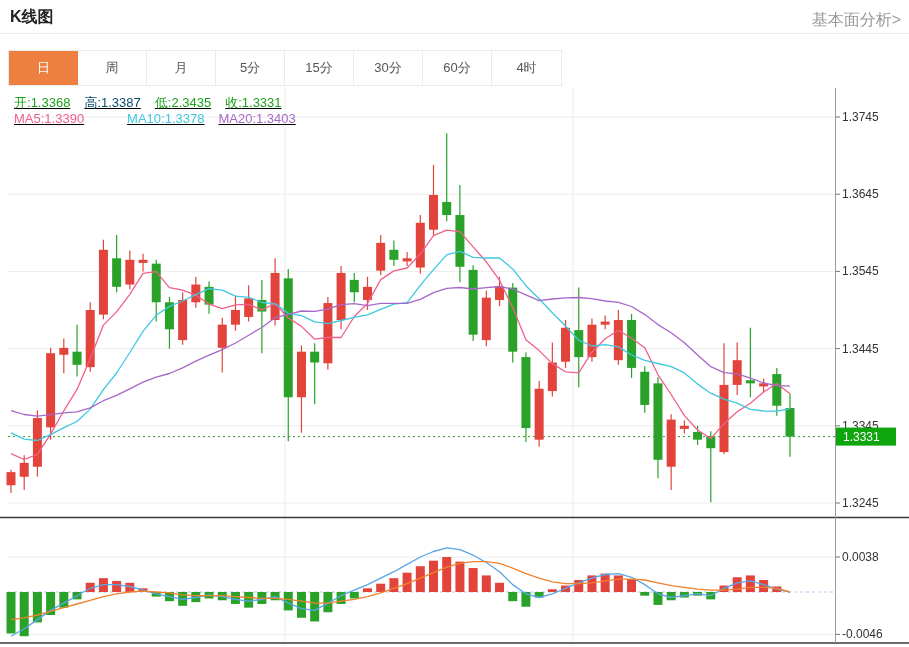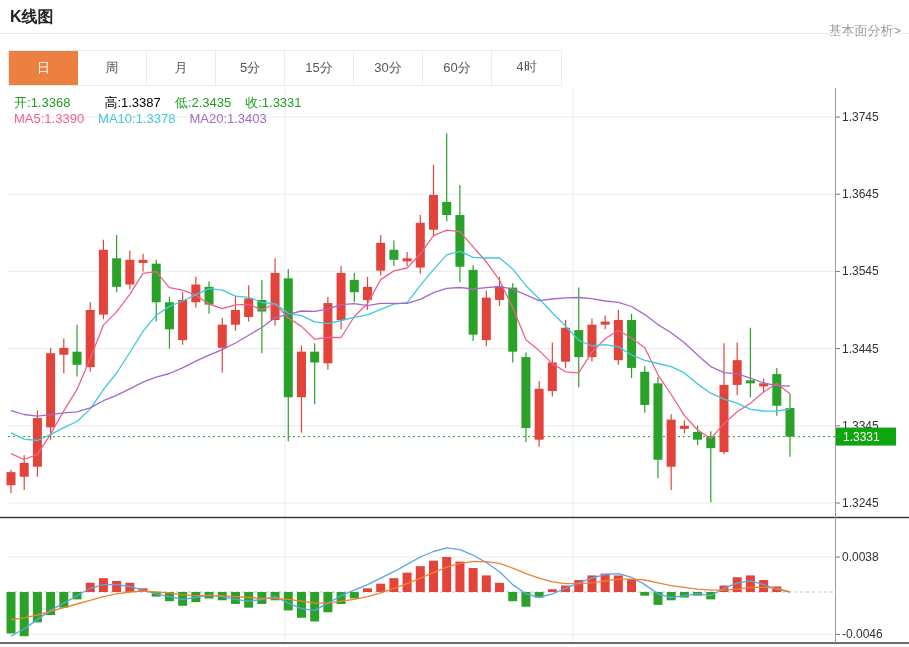--- a/index.html
+++ b/index.html
@@ -1,25 +1,25 @@
 <!DOCTYPE html>
 <html><head>
 <meta charset="utf-8">
 <style>
   html,body{margin:0;padding:0;background:#fff;}
   body{font-family:"Liberation Sans","DejaVu Sans",sans-serif;}
   .page{position:relative;width:909px;height:647px;background:#fff;overflow:hidden;}
   .hdr-title{position:absolute;left:10px;top:7px;font-size:16px;font-weight:bold;color:#222;}
-  .hdr-link{position:absolute;right:8px;top:10px;font-size:13px;color:#999;text-decoration:none;cursor:pointer;margin-top:12px;}
+  .hdr-link{position:absolute;right:8px;top:10px;font-size:16px;color:#999;text-decoration:none;cursor:pointer;}
   .hdr-divider{position:absolute;left:0;top:33px;width:909px;height:1px;background:#ececec;}
   .tabbar{position:absolute;left:8px;top:50px;height:36px;display:flex;border:1px solid #ebebeb;box-sizing:border-box;background:#fff;}
   .tab{width:69px;height:34px;line-height:34px;text-align:center;font-size:13px;color:#555;border-right:1px solid #ebebeb;cursor:pointer;box-sizing:border-box;background:#fff;}
-  .tab:last-child{border-right:none;font-family:Liberation Mono, monospace;}
+  .tab:last-child{border-right:none;}
   .tab.active{background:#ed8040;color:#fff;border-right:none;}
-  .legend{position:absolute;display:flex;font-size:13px;white-space:nowrap;}
+  .legend{position:absolute;display:flex;font-size:13px;white-space:nowrap;text-decoration:underline;}
   .legend-ohlc{left:14px;top:94px;}
   .legend-ma{left:14px;top:111px;justify-content:flex-end;}
   .legend-macd{left:16px;top:521px;}
   .legend .item{margin-right:14px;}
   .legend .item span{letter-spacing:0;}
   svg{position:absolute;left:0;top:0;}
   svg text{font-family:"Liberation Sans","DejaVu Sans",sans-serif;}
 </style>
 </head>
 <body>
@@ -265,22 +265,22 @@
         <line x1="0" y1="517.5" x2="909" y2="517.5" stroke="#3a3a3a" stroke-width="1.5"></line>
         <line x1="0" y1="643" x2="909" y2="643" stroke="#3a3a3a" stroke-width="1.5"></line>
         <line x1="835.5" y1="88" x2="835.5" y2="643" stroke="#9a9a9a" stroke-width="1"></line>
         <rect x="836" y="427.6080000000005" width="60" height="18" fill="#0ea50e"></rect>
         <text x="843" y="440.6080000000005" font-size="12" fill="#ffffff">1.3331</text>
       </g>
     </svg>
 
   <div class="legend legend-ohlc" id="ohlc-legend">
       <div class="item" style="color: rgb(27, 161, 27);"><span>开:</span><span>1.3368</span></div>
-      <div class="item" style="color: #000000; margin-left: 20px;"><span>高:</span><span>1.3387</span></div>
+      <div class="item" style="color: #0c4a6e;"><span>高:</span><span>1.3387</span></div>
       <div class="item" style="color: rgb(27, 161, 27);"><span>低:</span><span>2.3435</span></div>
       <div class="item" style="color: rgb(27, 161, 27);"><span>收:</span><span>1.3331</span></div>
     </div>
   <div class="legend legend-ma" id="ma-legend">
       <div class="item" style="color: rgb(240, 96, 140);"><span>MA5:</span><span>1.3390</span></div>
-      <div class="item" style="color: rgb(63, 200, 224);"><span>MA10:</span><span>1.3378</span></div>
+      <div class="item" style="color: rgb(63, 200, 224); margin-left: 29px;"><span>MA10:</span><span>1.3378</span></div>
       <div class="item" style="color: rgb(166, 104, 200);"><span>MA20:</span><span>1.3403</span></div>
     </div>
 </div>
 
 </body></html>

